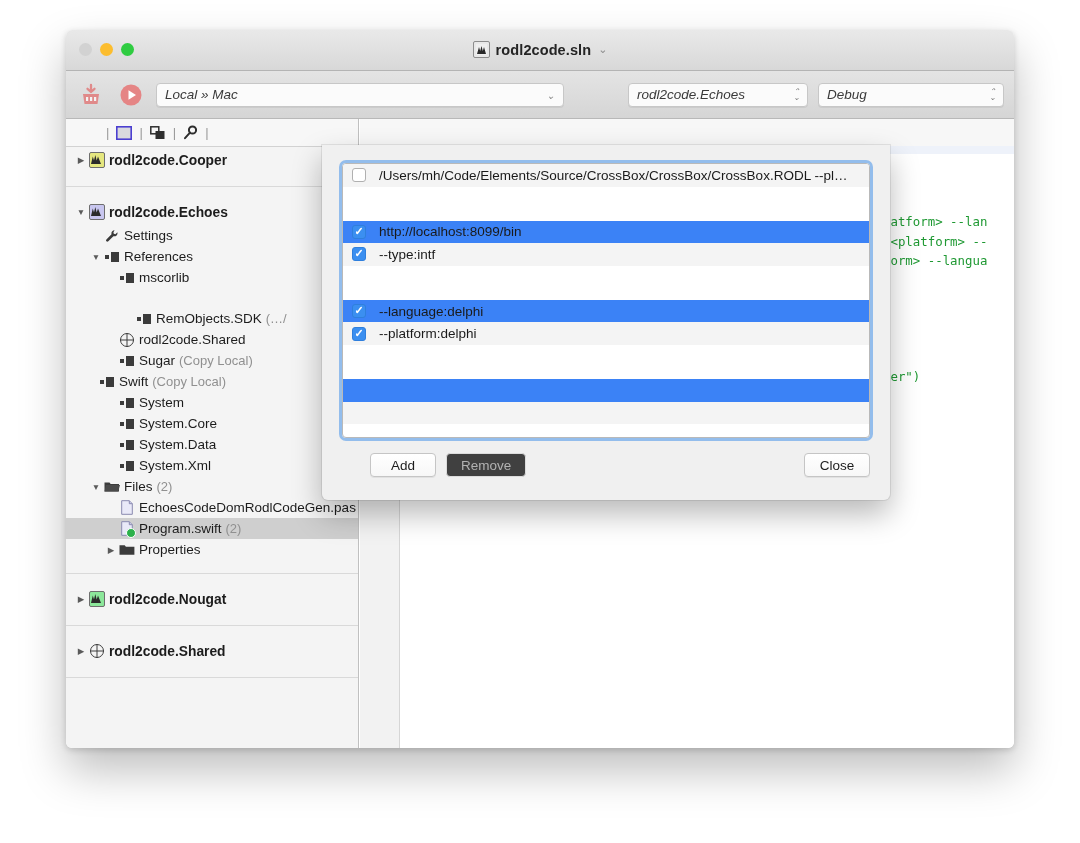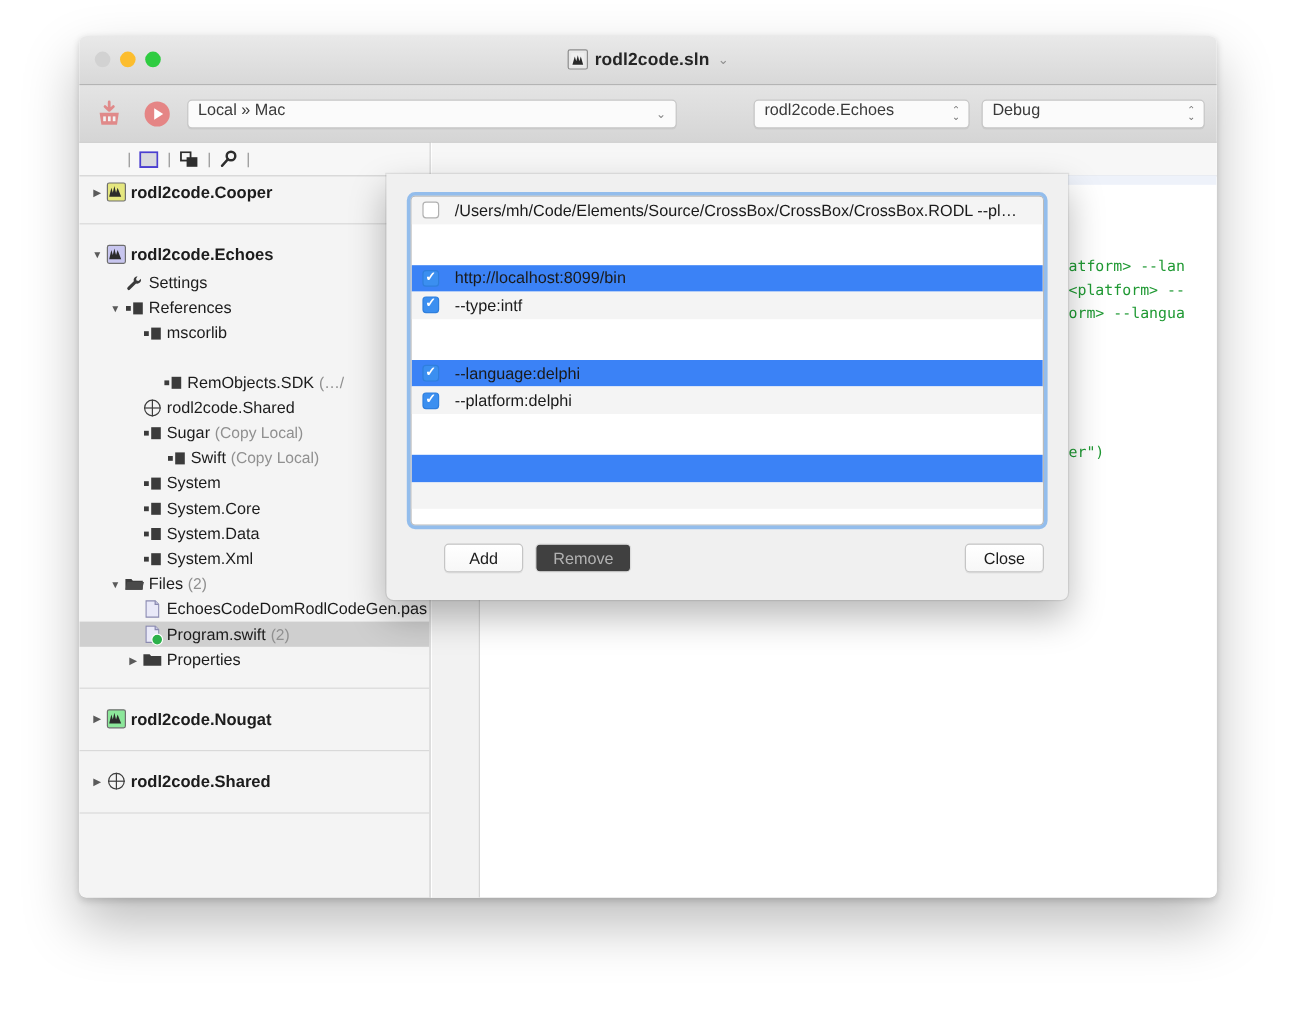--- a/index.html
+++ b/index.html
@@ -63,25 +63,26 @@
   .tb-icon-btn {
     width: 30px; height: 30px;
     display: flex; align-items: center; justify-content: center;
   }
   .combo {
     height: 24px;
     background: #fbfbfb;
     border: 1px solid #c7c7c7;
     border-radius: 4px;
     box-shadow: 0 1px 0 rgba(0,0,0,0.06);
-    display: flex; align-items: flex-start;
+    display: flex; align-items: center;
     padding: 0 8px;
     font-size: 13.5px; color: #3a3a3a;
     position: relative;
     box-sizing: border-box;
+    font-style: italic;
   }
   .combo .caret-dn {
     position: absolute; right: 8px; top: 50%; transform: translateY(-50%);
     font-size: 10px; color: #8a8a8a;
   }
   .combo .stepper {
     position: absolute; right: 7px; top: 50%; transform: translateY(-50%);
     display: flex; flex-direction: column; line-height: 6px;
     font-size: 8px; color: #7a7a7a;
   }
@@ -435,21 +436,21 @@
               <span class="node-label">rodl2code.Shared</span>
             </div>
             <div class="node" style="padding-left: 38px;">
               <span class="twisty none">▶</span>
               <span class="node-icon">
                 <span class="ico-ref"></span>
               </span>
               <span class="node-label">Sugar</span>
               <span class="node-sub">(Copy Local)</span>
             </div>
-            <div class="node" style="padding-left: 58px;">
+            <div class="node" style="padding-left: 18px;">
               <span class="twisty none">▶</span>
               <span class="node-icon">
                 <span class="ico-ref"></span>
               </span>
               <span class="node-label">Swift</span>
               <span class="node-sub">(Copy Local)</span>
             </div>
             <div class="node" style="padding-left: 38px;">
               <span class="twisty none">▶</span>
               <span class="node-icon">

